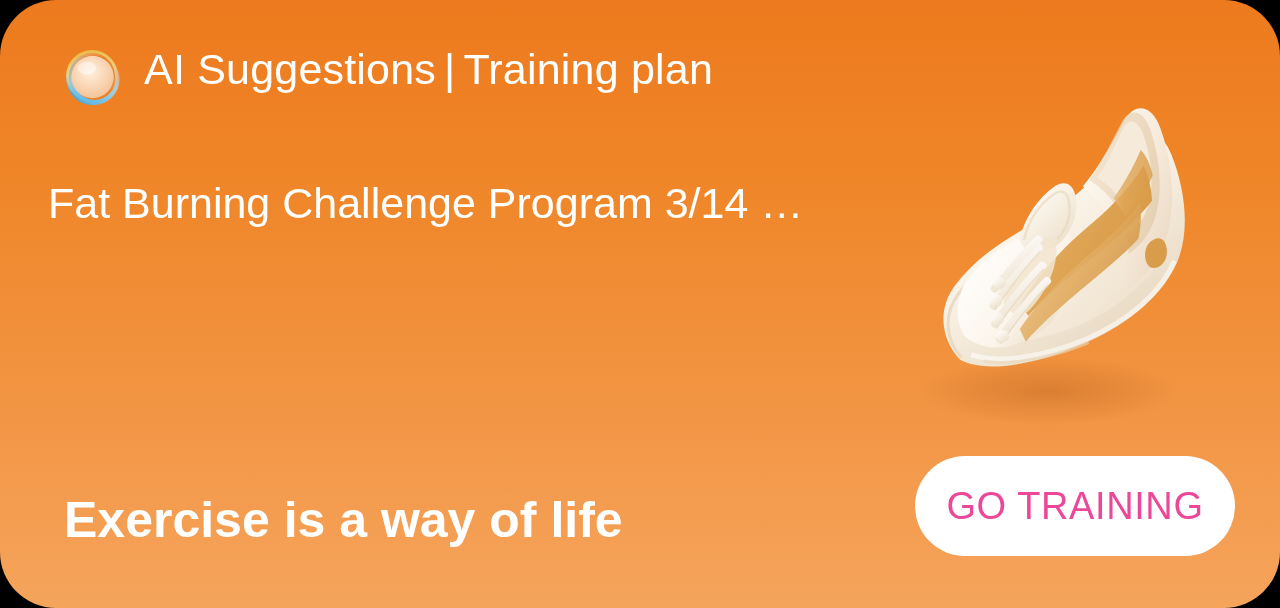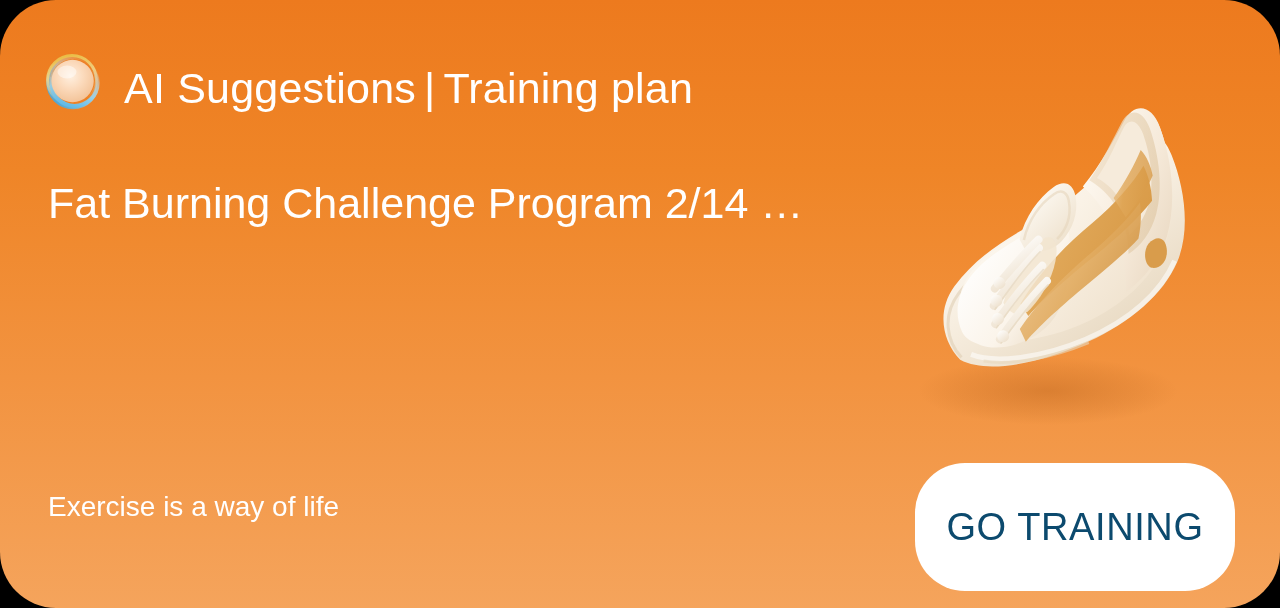--- a/index.html
+++ b/index.html
@@ -20,24 +20,24 @@
     height: 608px;
     box-sizing: border-box;
     border-radius: 56px;
     overflow: hidden;
     background: linear-gradient(180deg, #ED7A1E 0%, #EF8527 28%, #F29340 62%, #F5A45C 100%);
   }
 
   
   .header {
     position: absolute;
-    left: 44px;
+    left: 64px;
     top: 48px;
     display: flex;
-    align-items: flex-end;
+    align-items: flex-start;
     gap: 22px;
     height: 62px;
   }
 
   .orb-icon {
     position: relative;
     width: 58px;
     height: 58px;
     flex: 0 0 auto;
   }
@@ -80,52 +80,51 @@
     color: #FFFFFF;
     font-size: 43px;
     font-weight: 300;
     line-height: 1.2;
     letter-spacing: 0px;
     white-space: nowrap;
   }
 
   .tagline {
     position: absolute;
-    left: 48px;
+    left: 64px;
     top: 490px;
     color: #FFFFFF;
-    font-size: 28px;
-    font-weight: 400;
+    font-size: 50px;
+    font-weight: 700;
     line-height: 1.2;
     letter-spacing: 0px;
     white-space: nowrap;
   }
 
   
   .cta-button {
     position: absolute;
     left: 915px;
     top: 456px;
     width: 320px;
-    height: 128px;
+    height: 100px;
     border: none;
     border-radius: 50px;
     background: #FFFFFF;
-    color: #0c4a6e;
+    color: #ec4899;
     font-family: "Liberation Sans", sans-serif;
     font-size: 38px;
     font-weight: 400;
     letter-spacing: 0.6px;
     cursor: pointer;
     padding: 0;
     display: flex;
     align-items: center;
     justify-content: center;
     white-space: nowrap;
-    margin-top: 7px;
   }
 
   
   .shoe-illustration {
     position: absolute;
     left: 898px;
     top: 86px;
     width: 340px;
     height: 350px;
     pointer-events: none;
@@ -168,21 +167,21 @@
         <circle cx="28.6" cy="29" r="21.2" fill="url(#orbCore)"></circle>
         <ellipse cx="23" cy="20" rx="9.5" ry="6.5" fill="#FFFFFF" opacity="0.45"></ellipse>
       </svg>
     </span>
     <span class="header-title">
       <span>AI Suggestions</span><span class="sep">|</span><span>Training plan</span>
     </span>
   </div>
 
   <div class="text-block">
-    <div class="subtitle">Fat Burning Challenge Program 2/14  …</div>
+    <div class="subtitle">Fat Burning Challenge Program 3/14  …</div>
   </div>
 
   <div class="tagline">Exercise is a way of life</div>
 
   <button class="cta-button">GO TRAINING</button>
 
   <div class="shoe-illustration">
     <svg viewBox="0 0 340 350" xmlns="http://www.w3.org/2000/svg">
       <defs>
         <linearGradient id="soleGrad" x1="0" y1="0" x2="0.5" y2="1">

